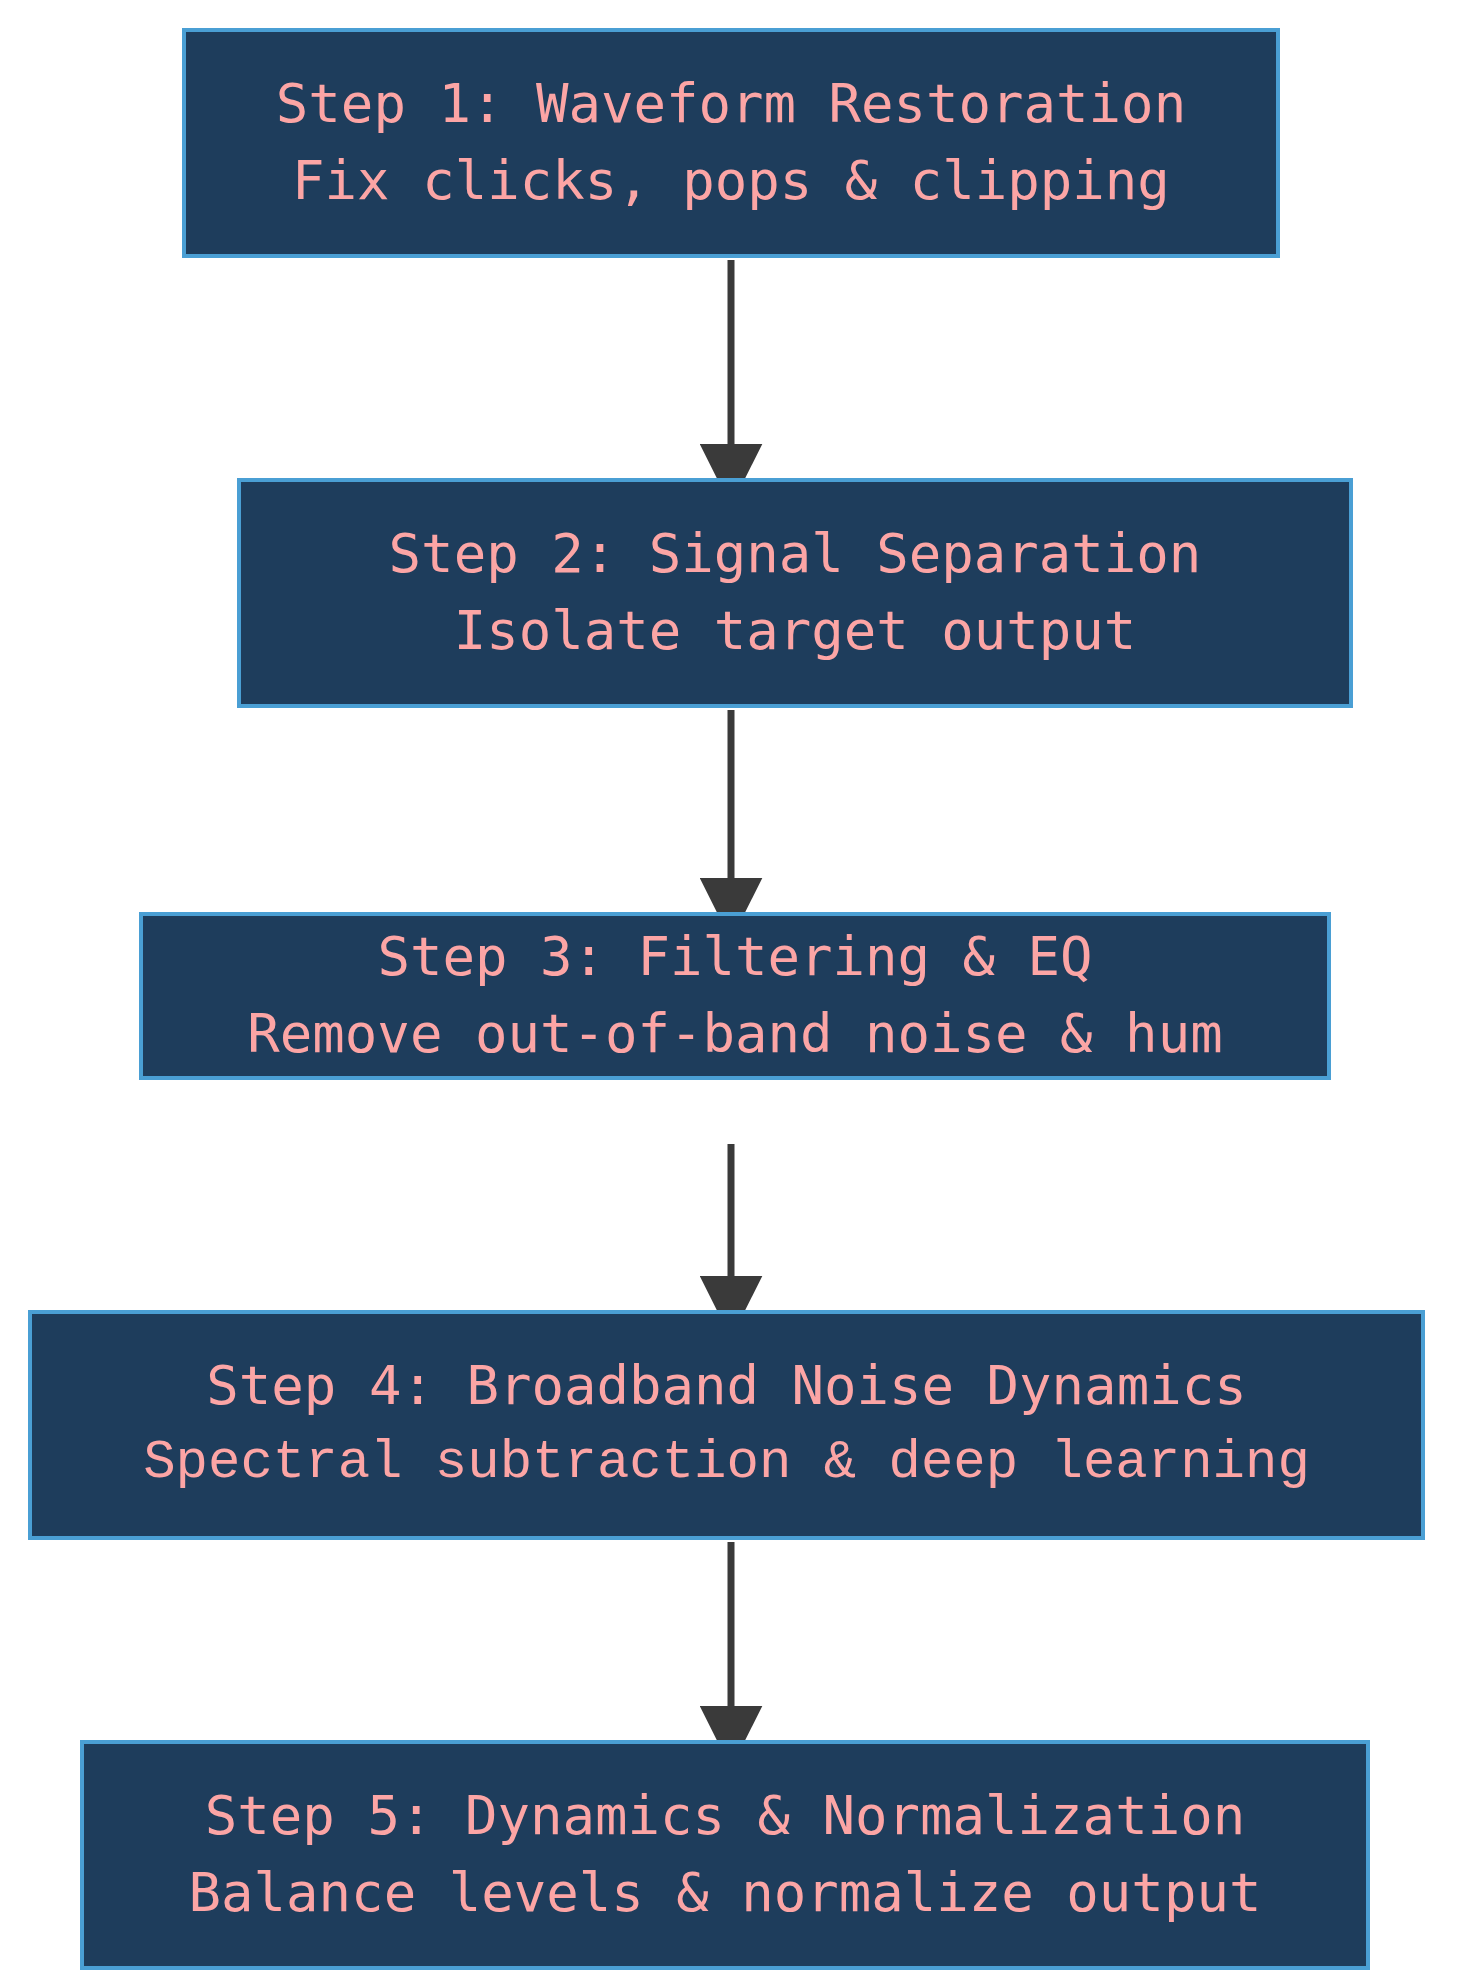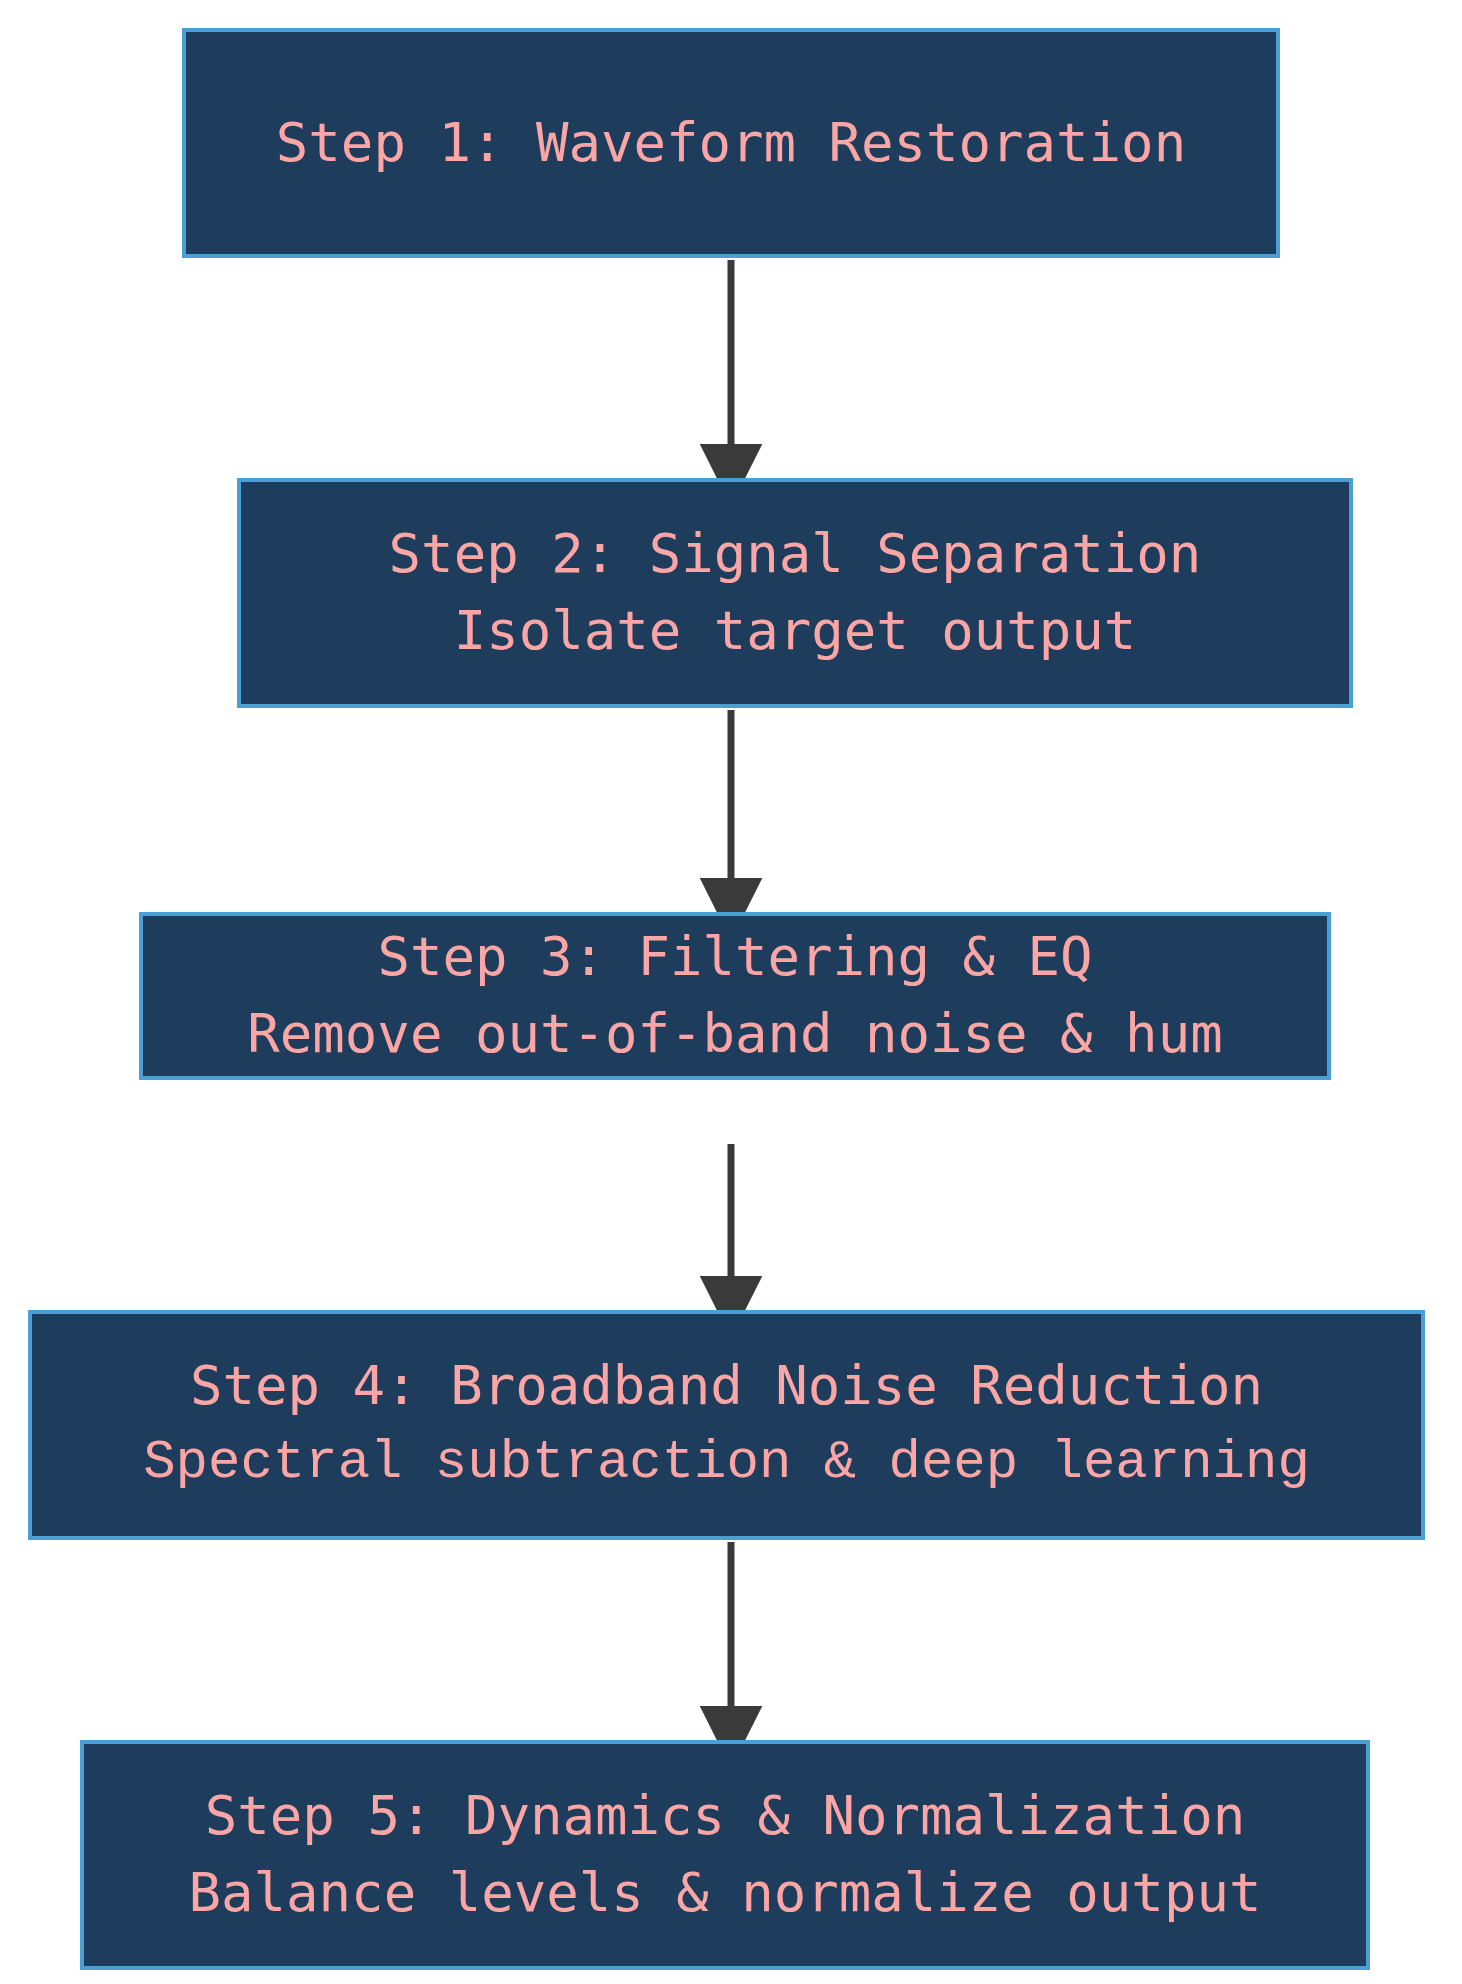--- a/index.html
+++ b/index.html
@@ -79,34 +79,35 @@
 
     <line x1="731" y1="710" x2="731" y2="886" stroke="#3a3a3a" stroke-width="7" marker-end="url(#arrowhead)"></line>
 
     <line x1="731" y1="1144" x2="731" y2="1284" stroke="#3a3a3a" stroke-width="7" marker-end="url(#arrowhead)"></line>
 
     <line x1="731" y1="1542" x2="731" y2="1714" stroke="#3a3a3a" stroke-width="7" marker-end="url(#arrowhead)"></line>
   </svg>
 
   <div class="node" id="node-1">
     <span class="node-line" style="transform: scaleX(1);">Step 1: Waveform Restoration</span>
+    <span class="node-line" style="transform: scaleX(1);">Fix clicks, pops &amp; clipping</span>
   </div>
 
   <div class="node" id="node-2">
     <span class="node-line" style="transform: scaleX(1);">Step 2: Signal Separation</span>
     <span class="node-line" style="transform: scaleX(1);">Isolate target output</span>
   </div>
 
   <div class="node" id="node-3">
     <span class="node-line" style="transform: scaleX(1);">Step 3: Filtering &amp; EQ</span>
     <span class="node-line" style="transform: scaleX(1);">Remove out-of-band noise &amp; hum</span>
   </div>
 
   <div class="node" id="node-4">
-    <span class="node-line" style="transform: scaleX(1);">Step 4: Broadband Noise Reduction</span>
+    <span class="node-line" style="transform: scaleX(1);">Step 4: Broadband Noise Dynamics</span>
     <span class="node-line" style="transform: scaleX(1); font-family: Liberation Mono, monospace;">Spectral subtraction &amp; deep learning</span>
   </div>
 
   <div class="node" id="node-5">
     <span class="node-line" style="transform: scaleX(1);">Step 5: Dynamics &amp; Normalization</span>
     <span class="node-line" style="transform: scaleX(1);">Balance levels &amp; normalize output</span>
   </div>
 
 </div>
 

